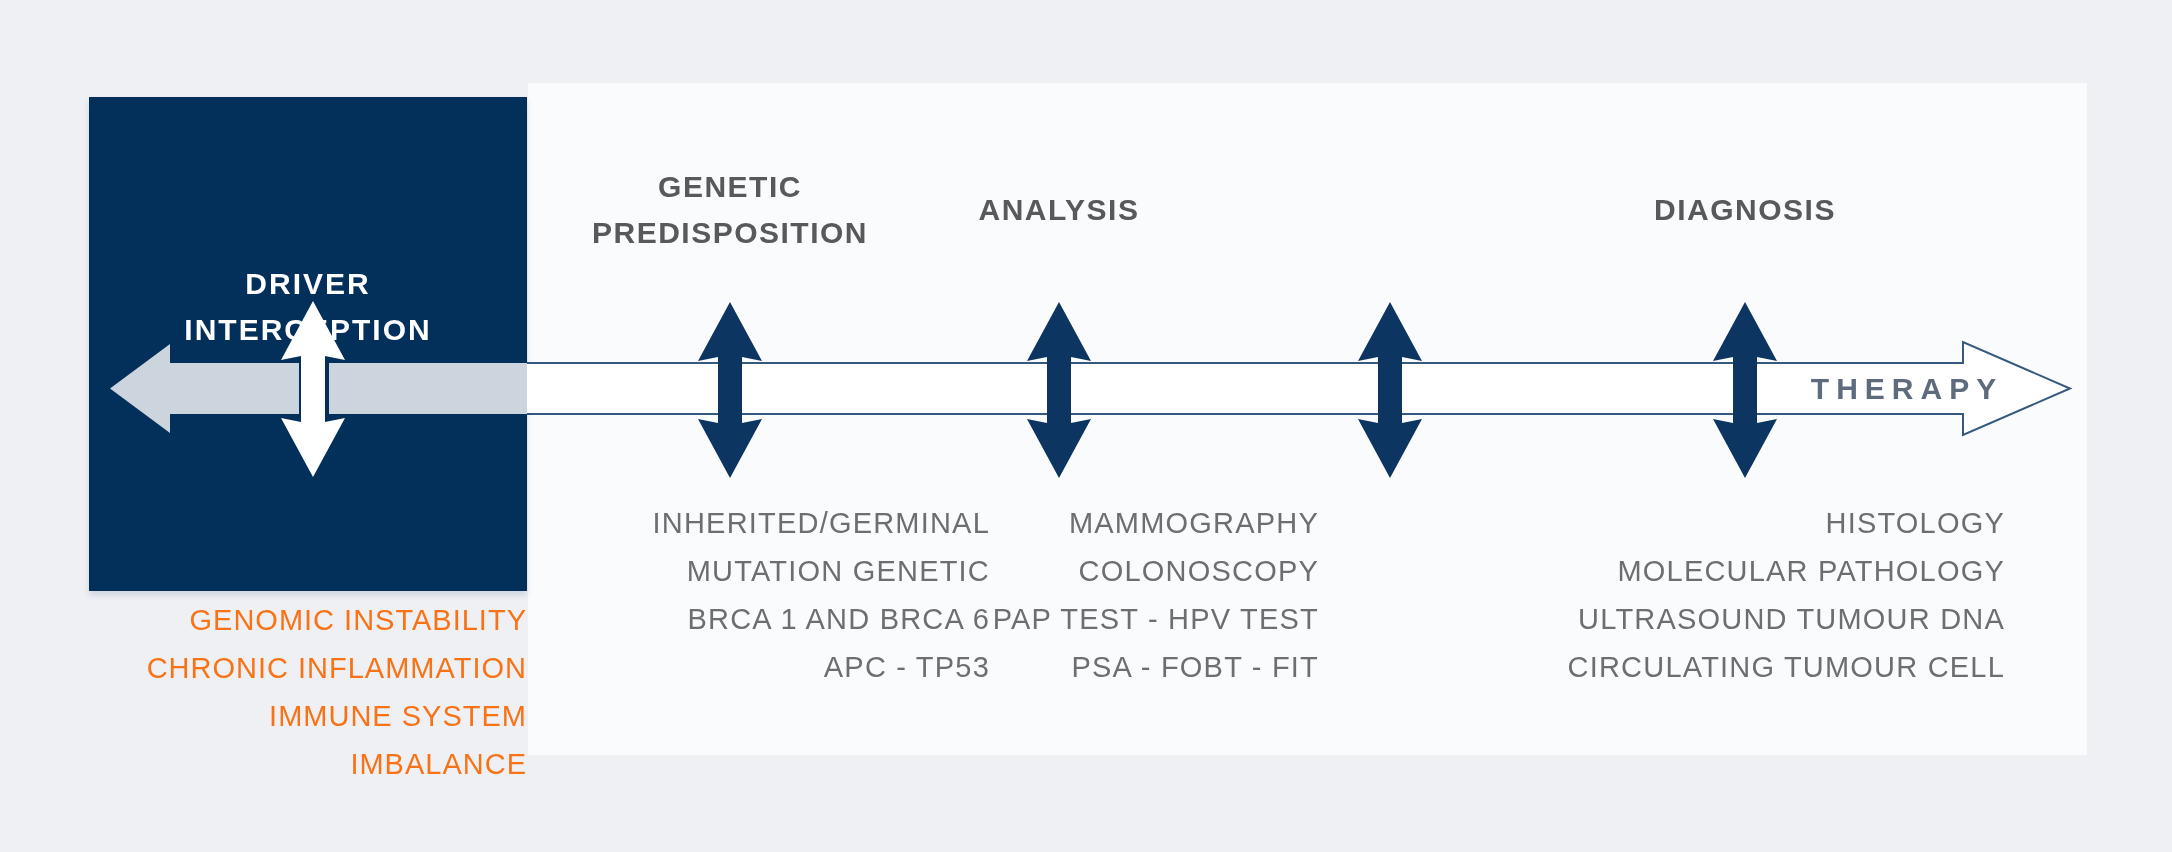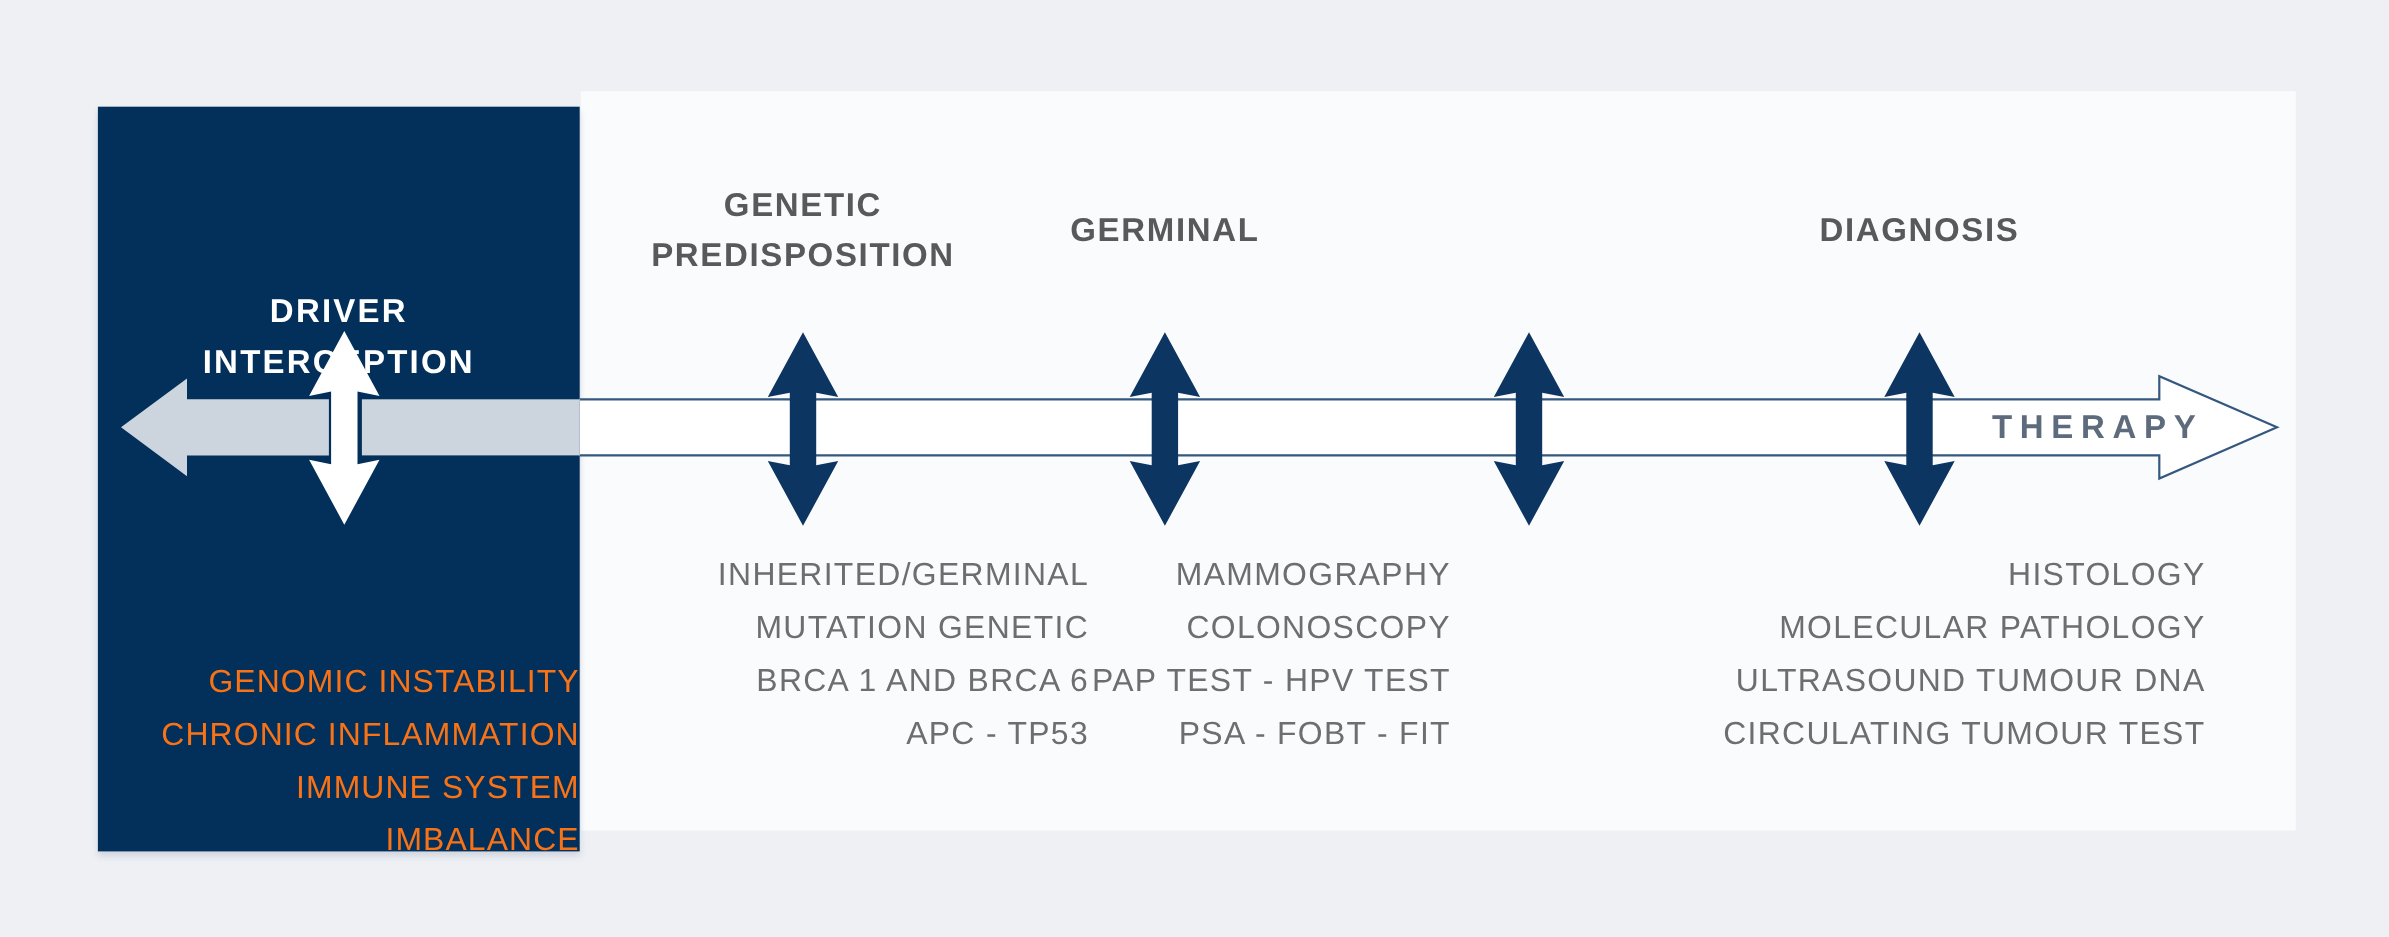--- a/index.html
+++ b/index.html
@@ -6,21 +6,21 @@
   .canvas{
     position:relative; width:2172px; height:852px; overflow:hidden;
     background:#eef0f4;
     font-family:"Liberation Sans", sans-serif;
   }
   .card{
     position:absolute; left:528px; top:83px; width:1559px; height:672px;
     background:#fafbfd;
   }
   .panel{
-    position:absolute; left:89px; top:97px; width:438px; height:677px;
+    position:absolute; left:89px; top:97px; width:438px; height:494px;
     background:#03305a;
     box-shadow:0 4px 6px rgba(130,145,170,.28);
   }
   .col{
     position:absolute; top:0; height:852px; width:460px;
   }
   .col-title{
     position:absolute; top:160px; left:0; right:0; height:100px;
     display:flex; flex-direction:column; justify-content:center;
     text-align:center; font-weight:bold; font-size:30px; line-height:46px;
@@ -70,42 +70,42 @@
     <div class="col-items">
       <div>INHERITED/GERMINAL</div>
       <div>MUTATION GENETIC</div>
       <div>BRCA 1 AND BRCA 6</div>
       <div>APC - TP53</div>
     </div>
   </div>
 
   <div class="col" style="left:829px">
     <div class="col-title">
-      <span>GERMINAL</span>
+      <span>ANALYSIS</span>
       <span></span>
     </div>
     <div class="col-items">
       <div>MAMMOGRAPHY</div>
       <div>COLONOSCOPY</div>
       <div>PAP TEST - HPV TEST</div>
       <div>PSA - FOBT - FIT</div>
     </div>
   </div>
 
 
   <div class="col" style="left:1515px">
     <div class="col-title">
       <span>DIAGNOSIS</span>
       <span></span>
     </div>
     <div class="col-items">
       <div>HISTOLOGY</div>
       <div>MOLECULAR PATHOLOGY</div>
       <div>ULTRASOUND TUMOUR DNA</div>
-      <div>CIRCULATING TUMOUR TEST</div>
+      <div>CIRCULATING TUMOUR CELL</div>
     </div>
   </div>
 
   <svg class="overlay" viewBox="0 0 2172 852" aria-hidden="true">
     <defs>
       <path id="dblarrow" d="M0,-88 L32,-29 L12,-33 L12,33 L32,29 L0,88 L-32,29 L-12,33 L-12,-33 L-32,-29 Z"></path>
     </defs>
 
     <path d="M527,363 H1963 V342 L2070,388.5 L1963,435 V414 H527 Z" fill="#ffffff"></path>
     <path d="M527,363 H1963 V342 L2070,388.5 L1963,435 V414 H527" fill="none" stroke="#35587f" stroke-width="2"></path>

